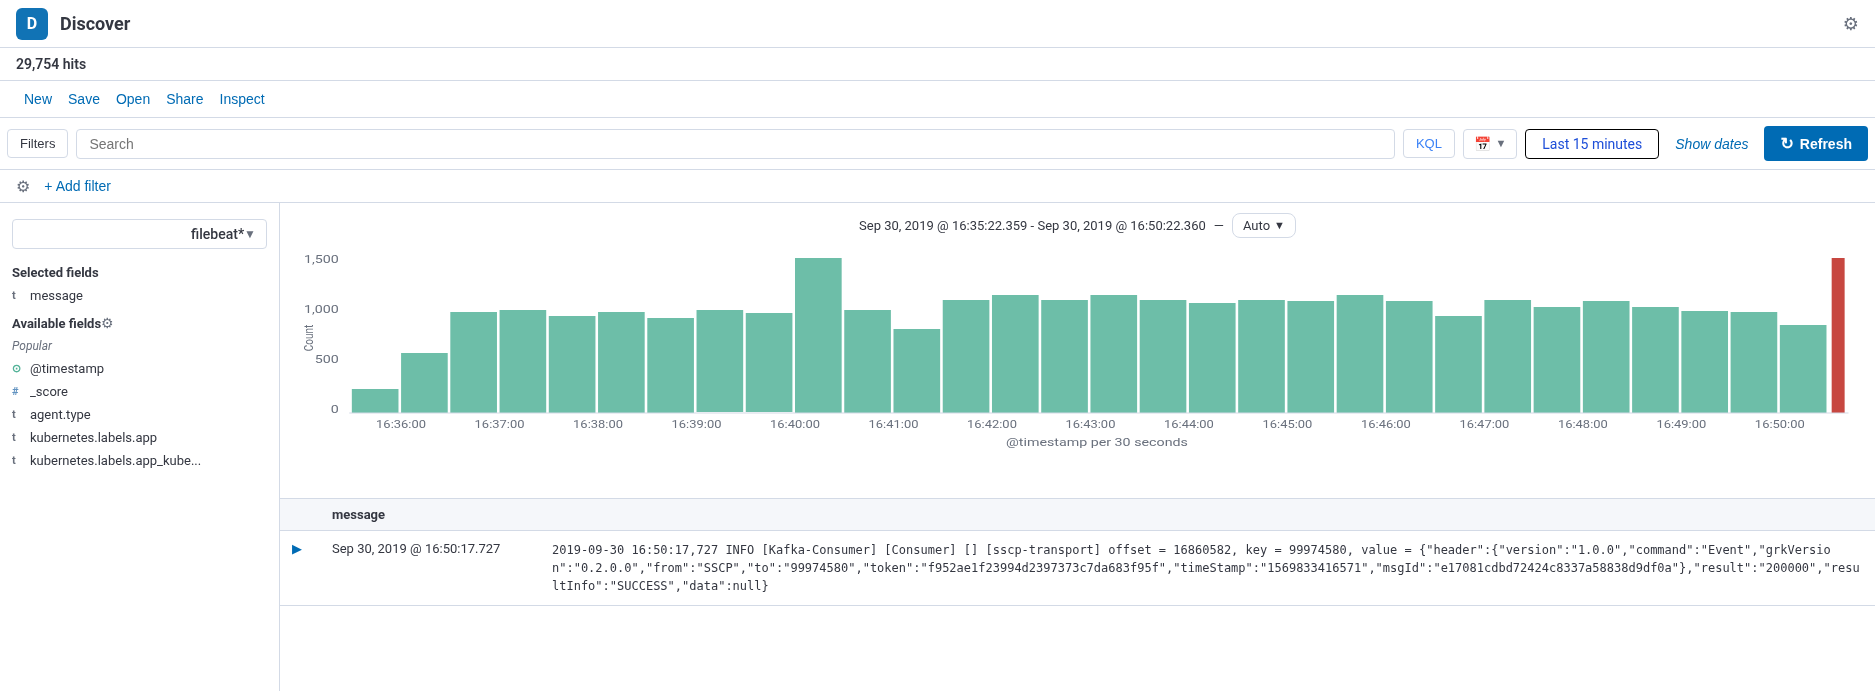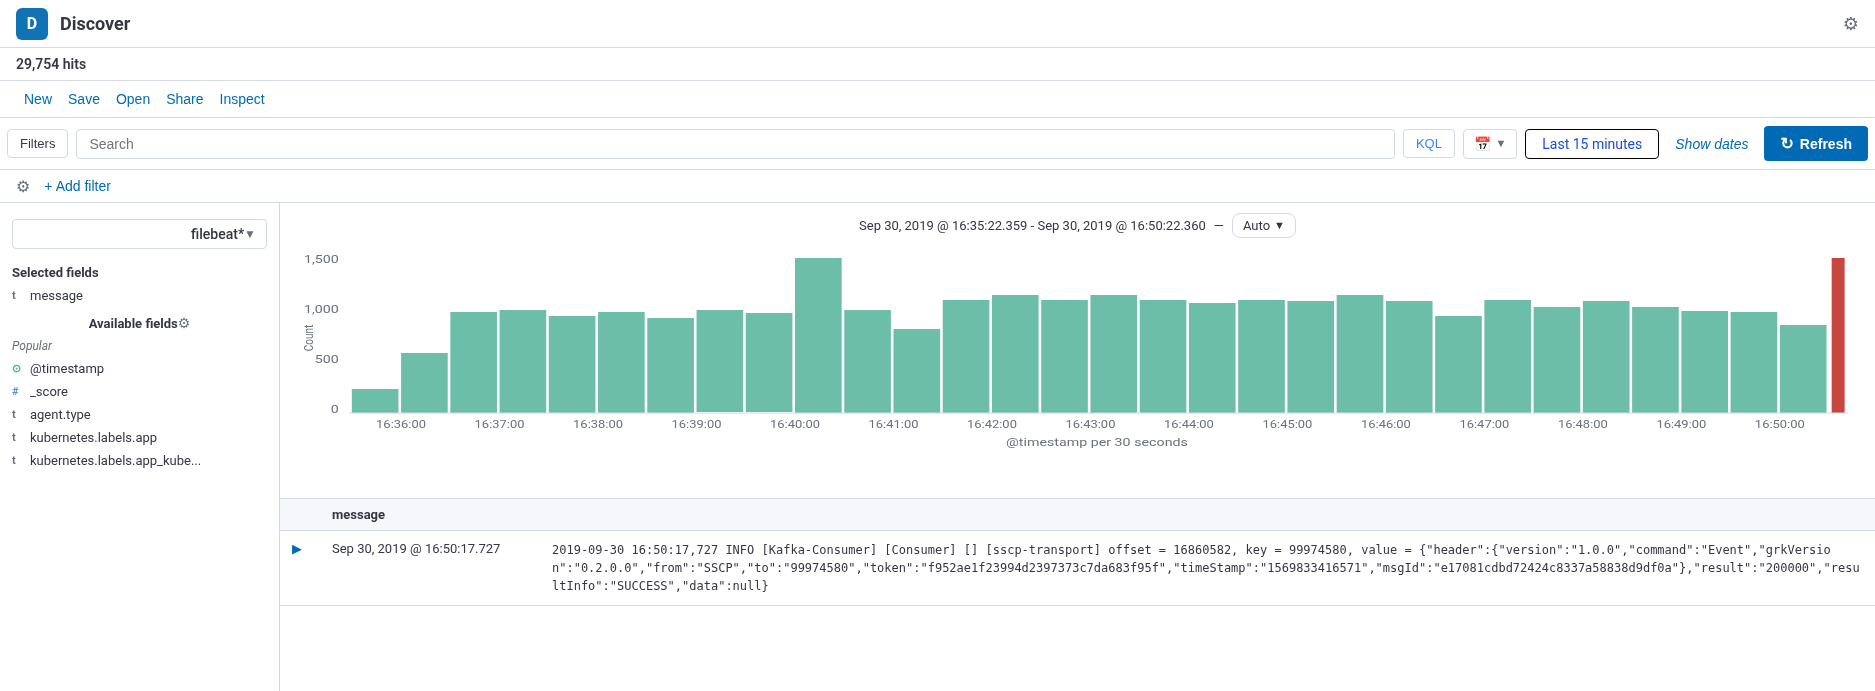--- a/index.html
+++ b/index.html
@@ -108,21 +108,21 @@
     }
     .sidebar-field-item {
       display: flex; align-items: center; gap: 6px;
       padding: 4px 12px; cursor: pointer; font-size: 13px;
     }
     .field-type-badge {
       font-size: 11px; font-weight: 700; color: #69707d; min-width: 12px;
     }
     .field-name { color: #343741; font-size: 13px; }
     .available-fields-header {
-      display: flex; align-items: center; justify-content: center;
+      display: flex; align-items: center; justify-content: flex-start;
       padding: 8px 12px 4px;
     }
     .available-fields-title { font-size: 13px; font-weight: 700; color: #343741; }
     .settings-sm-icon { color: #69707d; font-size: 14px; cursor: pointer; }
     .popular-label {
       font-size: 12px; color: #69707d; padding: 4px 12px; font-style: italic;
     }
     .field-icon-clock { color: #54b399; font-size: 11px; }
     .field-icon-hash { color: #6092c0; font-size: 11px; }
     .field-icon-t { color: #69707d; font-size: 11px; }

